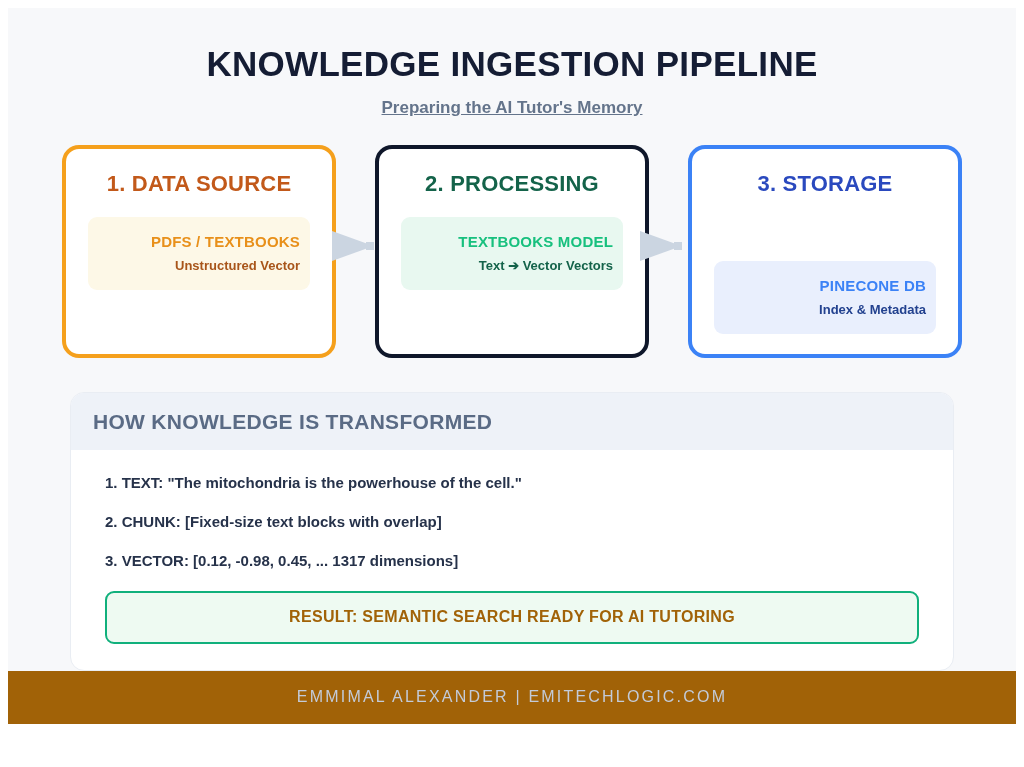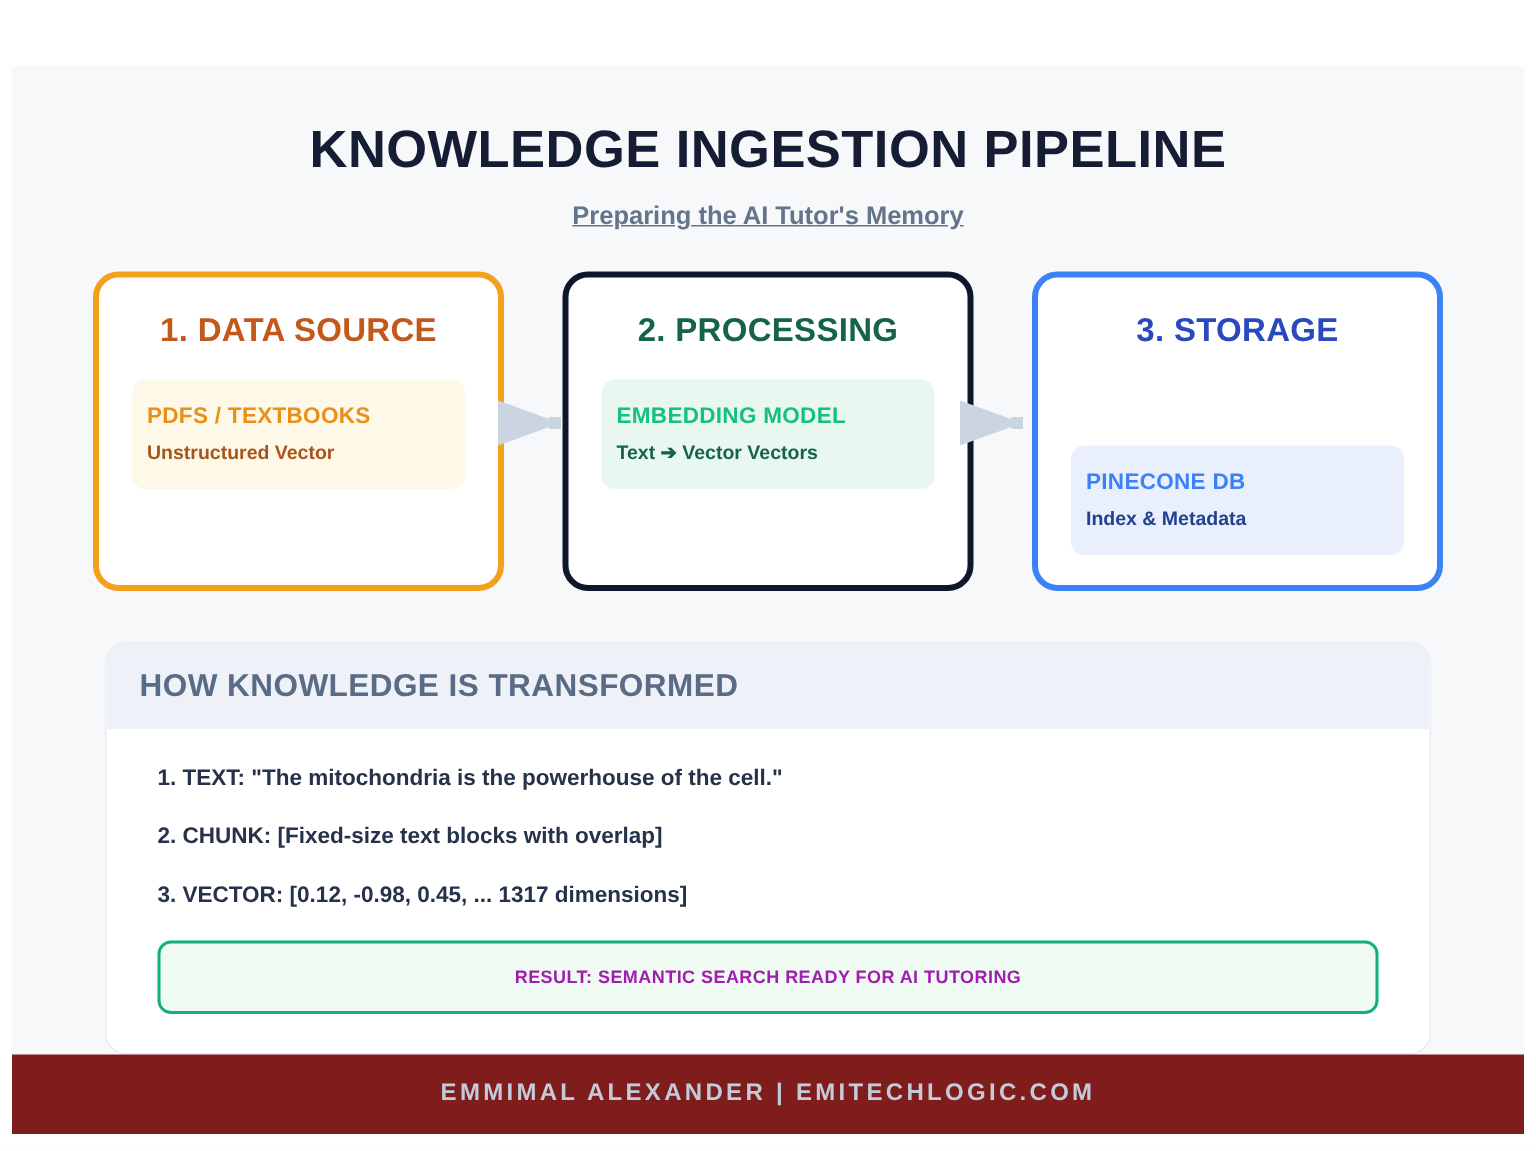--- a/index.html
+++ b/index.html
@@ -14,21 +14,20 @@
     font-family: "Liberation Sans", sans-serif;
   }
 
   #canvas {
     position: relative;
     width: 1024px;
     height: 701px;
     box-sizing: border-box;
     padding: 8px;
     background: #ffffff;
-    margin-top: 36px;
   }
 
   .stage {
     position: relative;
     width: 100%;
     height: 100%;
     background: #f7f8fa;
     box-sizing: border-box;
     display: flex;
     flex-direction: column;
@@ -90,21 +89,21 @@
   }
   .card.orange .card-heading { color: #c2591a; }
   .card.green  .card-heading { color: #14634a; }
   .card.blue   .card-heading { color: #2a49be; }
 
   .inner-box {
     width: 100%;
     box-sizing: border-box;
     border-radius: 9px;
     padding: 16px 10px 17px 10px;
-    text-align: left;
+    text-align: right;
   }
   .card.orange .inner-box { background: #fdf8e7; }
   .card.green  .inner-box { background: #e8f8f0; }
   .card.blue   .inner-box { background: #e9effd; }
 
   .inner-primary {
     font-size: 15px;
     font-weight: bold;
     letter-spacing: 0.2px;
     margin-bottom: 8px;
@@ -161,34 +160,34 @@
     white-space: nowrap;
   }
   .step-line:last-of-type { margin-bottom: 20px; }
 
   .result-banner {
     border: 2px solid #10b07c;
     background: #eefaf2;
     border-radius: 9px;
     padding: 15px 10px 16px 10px;
     text-align: center;
-    font-size: 12px;
+    font-size: 16px;
     font-weight: bold;
     letter-spacing: 0.3px;
-    color: #a21caf;
+    color: #a16207;
   }
 
   
   .footer-spacer { flex: 1 1 auto; }
   .footer {
-    background: #7f1d1d;
+    background: #a16207;
     color: #c3cbd9;
     text-align: center;
     font-size: 16px;
-    font-weight: bold;
+    font-weight: normal;
     letter-spacing: 2.2px;
     padding: 17px 10px 18px 10px;
     flex: 0 0 auto;
   }
 </style>
 </head>
 <body>
 
 <div id="canvas">
   <div class="stage">
@@ -204,21 +203,21 @@
         <div class="card-heading">1. DATA SOURCE</div>
         <div class="inner-box">
           <div class="inner-primary">PDFS / TEXTBOOKS</div>
           <div class="inner-secondary">Unstructured Vector</div>
         </div>
       </div>
 
       <div class="card green">
         <div class="card-heading">2. PROCESSING</div>
         <div class="inner-box">
-          <div class="inner-primary">EMBEDDING MODEL</div>
+          <div class="inner-primary">TEXTBOOKS MODEL</div>
           <div class="inner-secondary">Text ➔ Vector Vectors</div>
         </div>
       </div>
 
       <div class="card blue">
         <div class="card-heading">3. STORAGE</div>
         <div class="inner-box">
           <div class="inner-primary">PINECONE DB</div>
           <div class="inner-secondary">Index &amp; Metadata</div>
         </div>

